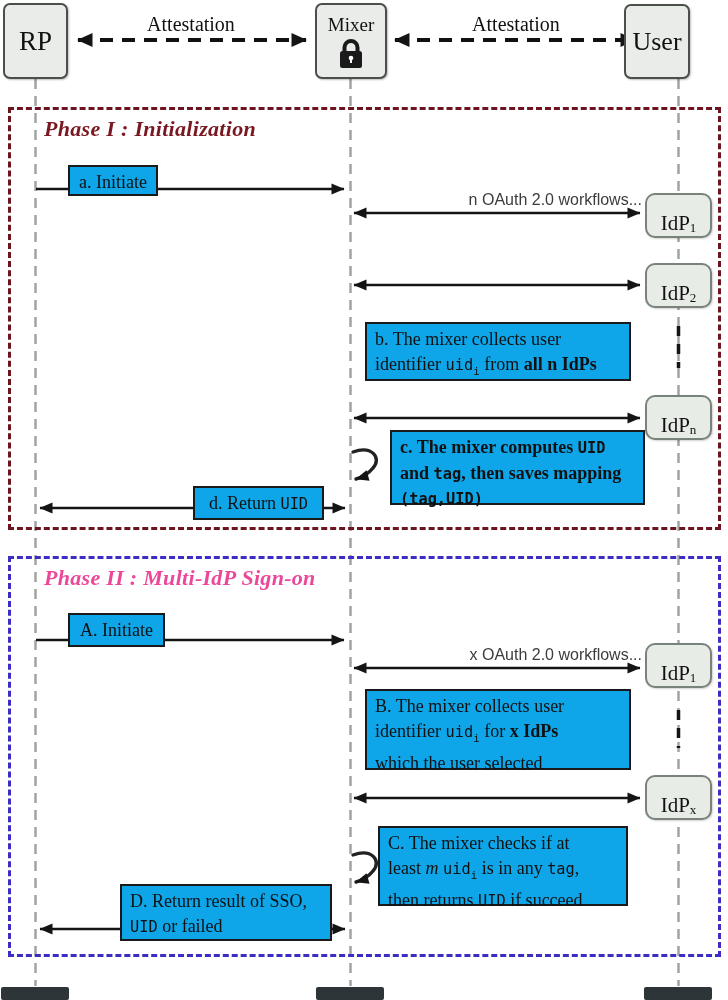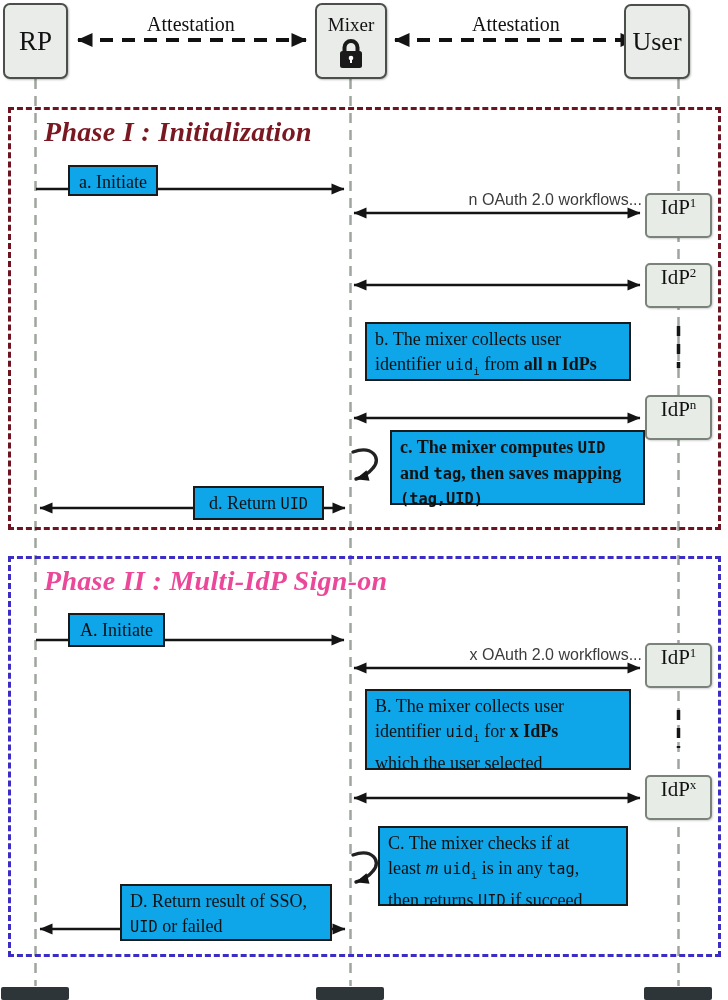--- a/index.html
+++ b/index.html
@@ -15,26 +15,26 @@
   .entity-user{left:624px;top:4px;width:66px;height:75px;font-size:26px;}
   .mixer-lock{margin-top:1px;}
 
   .attest{position:absolute;top:13px;width:100px;text-align:center;font-size:20px;}
   .attest-left{left:141px;}
   .attest-right{left:466px;}
 
   .phase{position:absolute;left:8px;width:713px;border:3px dashed;box-sizing:border-box;background:transparent;}
   .phase1{top:107px;height:423px;border-color:#6e1420;}
   .phase2{top:556px;height:401px;border-color:#3c2ec4;}
-  .phase-title{position:absolute;left:44px;font-style:italic;font-weight:600;font-size:28px;letter-spacing:0.3px;}
+  .phase-title{position:absolute;left:44px;font-style:italic;font-weight:600;font-size:22px;letter-spacing:0.3px;}
   .phase1-title{top:116px;color:#7a1822;}
   .phase2-title{top:565px;color:#ec4899;}
 
   .idp{position:absolute;left:645px;width:67px;height:45px;background:#e7ece7;border:2px solid #79837a;
-       border-radius:5px;display:flex;align-items:flex-start;justify-content:center;font-size:21px;
+       border-radius:10px;display:flex;align-items:flex-end;justify-content:center;font-size:21px;
        box-sizing:border-box;box-shadow:1px 1px 2px rgba(0,0,0,0.18);}
   .idp sub{font-size:0.62em;}
 
   .msgbox{position:absolute;background:#0ea5e9;border:2px solid #1a1a1a;font-size:18px;
           line-height:24.5px;padding:3px 8px;box-sizing:border-box;}
   .msg-center{text-align:center;}
   .msg-a{left:68px;top:165px;width:90px;height:31px;}
   .msg-b{left:365px;top:322px;width:266px;height:59px;}
   .msg-c{left:390px;top:430px;width:255px;height:75px;font-weight:bold;}
   .msg-d{left:193px;top:486px;width:131px;height:34px;}

